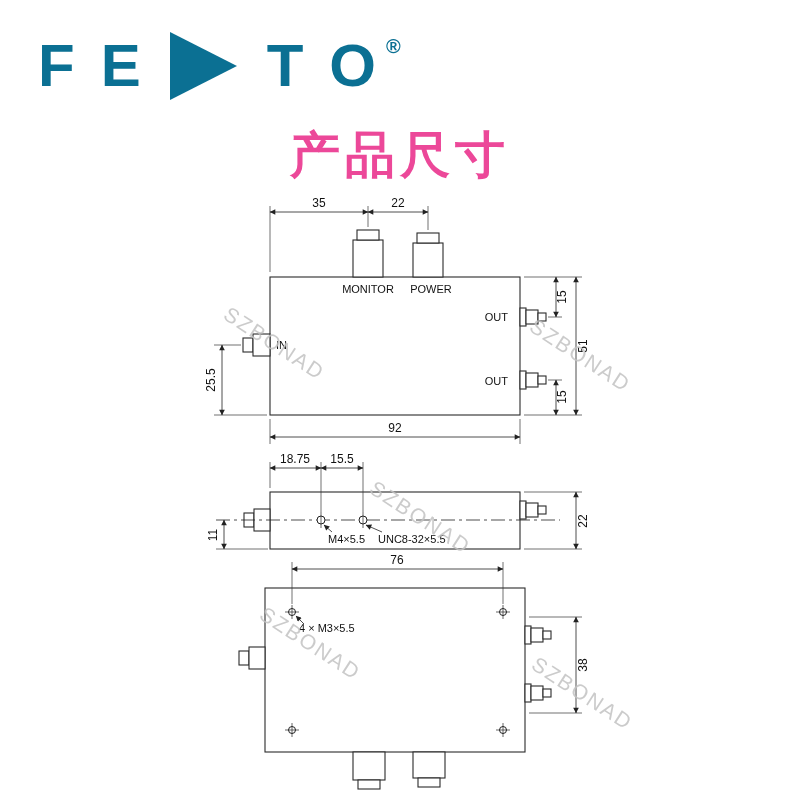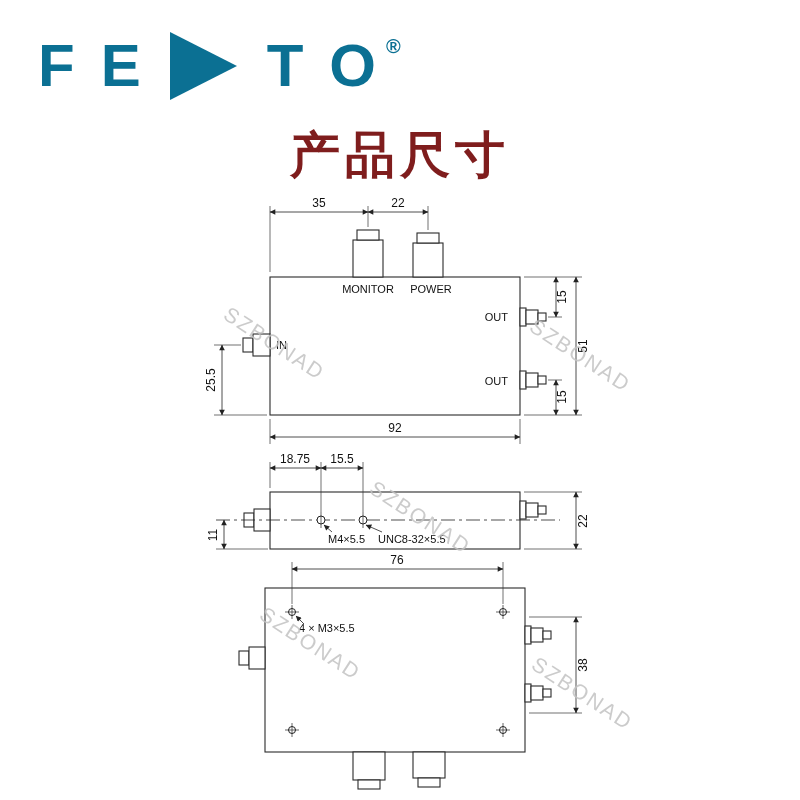--- a/index.html
+++ b/index.html
@@ -6,21 +6,21 @@
   html,body { width:800px; height:800px; background:#ffffff; overflow:hidden;
               font-family:"Liberation Sans", sans-serif; position:relative; }
 
   .logo { position:absolute; left:38px; top:30px; display:flex; align-items:center;
           gap:26px; color:#0b7093; font-weight:bold; font-size:60px; line-height:1; }
   .logo .ltr { letter-spacing:0; }
   .logo-tri { width:74px; height:72px; display:block; }
   .logo .reg { font-size:20px; font-weight:bold; margin-left:-16px; transform:translateY(-20px); }
 
   .title { position:absolute; left:0; right:0; top:122px; text-align:center;
-           font-size:50px; font-weight:600; color:#7f1d1d; letter-spacing:5px; }
+           font-size:50px; font-weight:600; color:#ec4899; letter-spacing:5px; }
 
   svg.drawing { position:absolute; left:0; top:0; }
   .drawing rect.body { fill:#ffffff; stroke:#2b2b2b; stroke-width:1.1; }
   .drawing line.ext { stroke:#333333; stroke-width:0.7; }
   .drawing line.diml { stroke:#222222; stroke-width:0.8; }
   .drawing line.leader { stroke:#222222; stroke-width:0.8; }
   .drawing line.center { stroke:#222222; stroke-width:0.8; stroke-dasharray:14 4 3 4; }
   .drawing line.tick { stroke:#222222; stroke-width:0.7; }
   .drawing circle.hole { fill:#ffffff; stroke:#222222; stroke-width:1; }
   .drawing text { fill:#111111; font-family:"Liberation Sans", sans-serif; }

